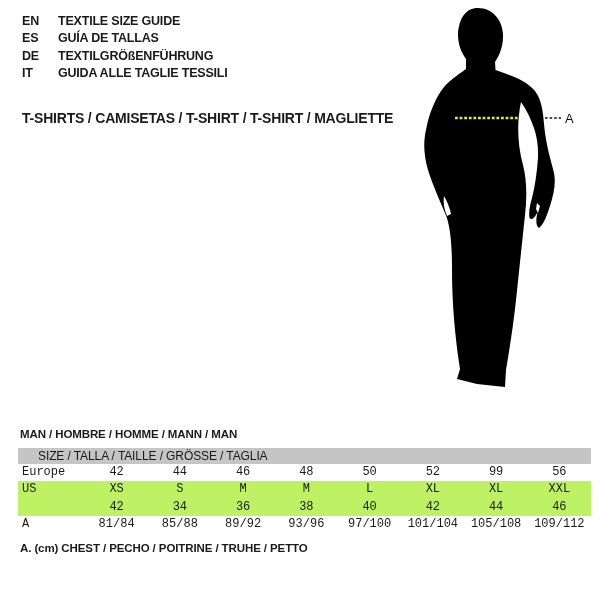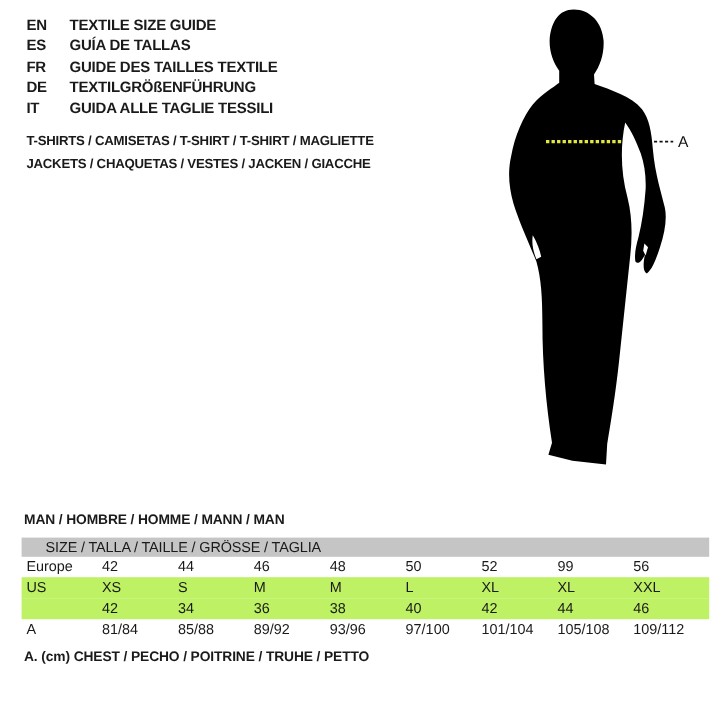--- a/index.html
+++ b/index.html
@@ -6,71 +6,66 @@
   .page {
     position:relative; width:600px; height:600px; background:#ffffff;
     font-family:"Liberation Sans", sans-serif; color:#1a1a1a; overflow:hidden;
   }
   
   .langs { position:absolute; left:22px; top:13px; font-size:12.5px; font-weight:bold;
            line-height:17.3px; letter-spacing:-0.2px; }
   .lang-row { display:flex; }
   .lang-code { width:36px; }
   
-  .cats { position:absolute; left:22px; top:109px; font-size:11px; font-weight:bold;
+  .cats { position:absolute; left:22px; top:109px; font-size:14px; font-weight:bold;
           line-height:19px; letter-spacing:-0.2px; }
   
   .figure { position:absolute; left:400px; top:0; width:200px; height:400px; }
   
   .section-title { position:absolute; left:20px; top:428px; font-size:11.5px;
                    font-weight:bold; letter-spacing:-0.1px; }
   
   .size-table { position:absolute; left:18px; top:448px; width:573px; font-size:12px; }
   .thead { height:16px; line-height:16px; background:#c5c5c5; padding-left:20px;
            letter-spacing:-0.1px; }
   .trow { display:grid; grid-template-columns:67px repeat(8,1fr); height:17.4px;
-          line-height:17.4px; }
+          line-height:17.4px;font-family:Liberation Mono, monospace; }
   .trow.shade { background:#bef264; }
   .trow .lbl { padding-left:4px; text-align:left; }
-  .trow .c { text-align:left; }
+  .trow .c { text-align:center; }
   
   .footnote { position:absolute; left:20px; top:542px; font-size:11.5px; font-weight:bold;
               letter-spacing:-0.1px; }
 </style>
 </head>
 <body>
 
 <div class="page">
 
   <div class="langs">
     <div class="lang-row">
       <span class="lang-code">EN</span>
       <span>TEXTILE SIZE GUIDE</span>
     </div>
     <div class="lang-row">
       <span class="lang-code">ES</span>
       <span>GUÍA DE TALLAS</span>
     </div>
     <div class="lang-row">
-      <span class="lang-code">FR</span>
-      <span>GUIDE DES TAILLES TEXTILE</span>
-    </div>
-    <div class="lang-row">
       <span class="lang-code">DE</span>
       <span>TEXTILGRÖßENFÜHRUNG</span>
     </div>
     <div class="lang-row">
       <span class="lang-code">IT</span>
       <span>GUIDA ALLE TAGLIE TESSILI</span>
     </div>
   </div>
 
   <div class="cats">
     <div>T-SHIRTS / CAMISETAS / T-SHIRT / T-SHIRT / MAGLIETTE</div>
-    <div>JACKETS / CHAQUETAS / VESTES / JACKEN / GIACCHE</div>
   </div>
 
   <svg class="figure" width="200" height="400" viewBox="0 0 200 400" xmlns="http://www.w3.org/2000/svg">
     <path fill="#000000" d="M78,8 C92,8 102,19 103,34 C103.5,45 100,55 95,62 L95.5,70
          C109,75 126,80 135,91 C141,99 143,110 144,124
          C146,146 151,160 154,173 C156,182 154,194 150,206
          C147,215 144,224 139,228 C135.5,226 136,219 137.5,212
          C135,217 132,221 129.5,218 C128.5,212 130,205 132,198
          C135,186 137,172 138,158 C138.5,147 137,137 134,128
          C130,117 126,109 121,102

